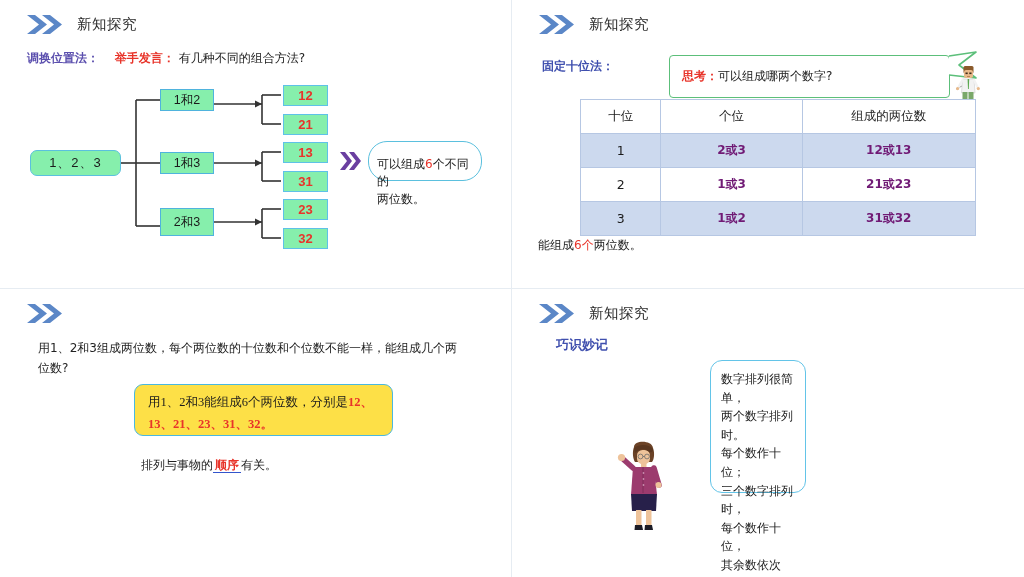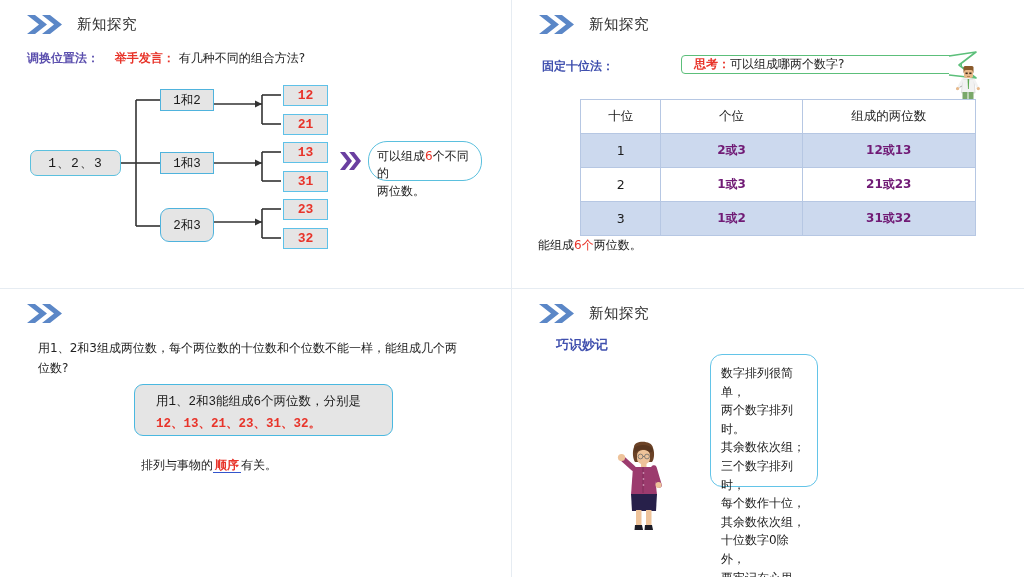--- a/index.html
+++ b/index.html
@@ -35,40 +35,40 @@
   .indigo{color:#3f4fae;font-weight:bold;}
   .red{color:#e8342a;}
   .redb{color:#e8342a;font-weight:bold;}
   .dark{color:#222;}
 
   
   .tree{position:absolute;left:0;top:0;width:512px;height:289px;}
   .node{
     position:absolute;box-sizing:border-box;
     display:flex;align-items:center;justify-content:center;
-    font-family:Liberation Mono, monospace;
-    background:#e5e5e5;
+    font-family:Liberation Sans, sans-serif;
+    background:#86efac;
   }
   .node.root{
     border:1.4px solid #5bc0de;border-radius:7px;
     font-size:13px;color:#1b1b1b;letter-spacing:1px;
   }
   .node.pair{
     border:1.4px solid #4fb3dd;
     font-size:12.5px;color:#1b1b1b;
   }
   .node.num{
     border:1.4px solid #5ec1e8;
     font-size:13px;color:#e8342a;font-weight:bold;
   }
   .callout{
     position:absolute;box-sizing:border-box;
     border:1.4px solid #5bc0de;border-radius:19px;background:#fff;
     font-size:12px;color:#1b1b1b;line-height:1.45;
-    padding:6px 8px;font-family:"DejaVu Sans",sans-serif;
+    padding:14px 8px;font-family:"DejaVu Sans",sans-serif;
   }
   .pchev{position:absolute;}
 
   
   .tbl{
     position:absolute;border-collapse:collapse;
     font-family:"DejaVu Sans",sans-serif;
     background:#fff;
   }
   .tbl td,.tbl th{
@@ -87,23 +87,23 @@
     position:absolute;box-sizing:border-box;
     border:1.6px solid #5cbf7a;border-radius:4px;background:#fff;
     font-size:12px;display:flex;align-items:center;
     padding-left:12px;font-family:"DejaVu Sans",sans-serif;
   }
   .bubble-tail{position:absolute;}
 
   
   .ansbox{
     position:absolute;box-sizing:border-box;
-    border:1.6px solid #4ab8e0;border-radius:9px;background:#e5e5e5;
+    border:1.6px solid #4ab8e0;border-radius:9px;background:#fde047;
     font-size:12.5px;line-height:1.75;color:#1b1b1b;
-    padding:7px 21px;font-family:Liberation Mono, monospace;
+    padding:7px 13px;font-family:Liberation Serif, serif;
   }
   .fillblank{
     color:#e8342a;font-weight:bold;
     border-bottom:1.4px solid #3355cc;padding:0 2px;
   }
 
   
   .poem{
     position:absolute;box-sizing:border-box;
     border:1.5px solid #63c4e8;border-radius:12px;background:#fff;
@@ -166,21 +166,21 @@
         <path d="M262,104 L255,100.5 L255,107.5 Z"></path>
         <path d="M262,163 L255,159.5 L255,166.5 Z"></path>
         <path d="M262,222 L255,218.5 L255,225.5 Z"></path>
       </g>
     </svg>
 
     <div class="node root" style="left:30px;top:150px;width:91px;height:26px;">1、2、3</div>
 
     <div class="node pair" style="left:160px;top:89px;width:54px;height:22px;">1和2</div>
     <div class="node pair" style="left:160px;top:152px;width:54px;height:22px;">1和3</div>
-    <div class="node pair" style="left:160px;top:208px;width:54px;height:34px;border-radius:9px;">2和3</div>
+    <div class="node pair" style="left:160px;top:208px;width:54px;height:28px;">2和3</div>
 
     <div class="node num" style="left:283px;top:85px;width:45px;height:21px;">12</div>
     <div class="node num" style="left:283px;top:114px;width:45px;height:21px;">21</div>
     <div class="node num" style="left:283px;top:142px;width:45px;height:21px;">13</div>
     <div class="node num" style="left:283px;top:171px;width:45px;height:21px;">31</div>
     <div class="node num" style="left:283px;top:199px;width:45px;height:21px;">23</div>
     <div class="node num" style="left:283px;top:228px;width:45px;height:21px;">32</div>
 
     <svg class="pchev" style="left:339px;top:151px;width:24px;height:20px;" viewBox="0 0 24 20">
       <path d="M1,1 L8,10 L1,19 L6,19 L13,10 L6,1 Z" fill="#6a3fa0"></path>
@@ -198,21 +198,21 @@
     <div class="hdr" style="left:26px;top:14px;">
       <svg class="chev" viewBox="0 0 40 21">
         <path d="M1,1 L13,10.5 L1,20 L9,20 L21,10.5 L9,1 Z" fill="#5b87c7"></path>
         <path d="M16,1 L28,10.5 L16,20 L24,20 L36,10.5 L24,1 Z" fill="#5b87c7"></path>
       </svg>
       <span class="hdr-title">新知探究</span>
     </div>
 
     <div class="lbl indigo" style="left:30px;top:58px;">固定十位法：</div>
 
-    <div class="bubble" style="left:157px;top:55px;width:281px;height:19px;margin-left:12px;">
+    <div class="bubble" style="left:157px;top:55px;width:281px;height:43px;">
       <span class="redb">思考：</span>
         <span class="dark">可以组成哪两个数字?</span>
     </div>
     <svg class="bubble-tail" style="left:434px;top:50px;width:44px;height:36px;" viewBox="0 0 44 36">
       <path d="M3,6 L30,2 L13,15 L30,28 L3,25" fill="#fff" stroke="#5cbf7a" stroke-width="1.6" stroke-linejoin="round"></path>
     </svg>
 
     <svg class="char" style="left:955px;top:63px;width:26px;height:52px;margin-left:-512px;" viewBox="0 0 26 52">
       <g>
         <path d="M1,26 L9,22" stroke="#8a8a8a" stroke-width="0.9" fill="none"></path>
@@ -318,24 +318,24 @@
         <circle cx="9.5" cy="20.5" r="3.6" fill="#eec39a"></circle>
         <circle cx="46.5" cy="48" r="3" fill="#eec39a"></circle>
         <path d="M19,57 L45,57 L44,74 L20,74 Z" fill="#27204a"></path>
         <rect x="24" y="73" width="5.5" height="16" fill="#eec39a"></rect>
         <rect x="34" y="73" width="5.5" height="16" fill="#eec39a"></rect>
         <path d="M23,88 L30,88 L31,93 L22.5,93 Z" fill="#1c1c26"></path>
         <path d="M33,88 L40,88 L41,93 L32.5,93 Z" fill="#1c1c26"></path>
       </g>
     </svg>
 
-    <div class="poem" style="left:198px;top:65px;width:108px;height:133px;">
+    <div class="poem" style="left:198px;top:71px;width:96px;height:133px;">
       <div>数字排列很简单，</div>
       <div>两个数字排列时。</div>
-      <div>其余数依次组；</div>
+      <div>每个数作十位；</div>
       <div>三个数字排列时，</div>
       <div>每个数作十位，</div>
       <div>其余数依次组，</div>
       <div>十位数字0除外，</div>
       <div>要牢记在心里边。</div>
     </div>
   </div>
 
 </div>
 

